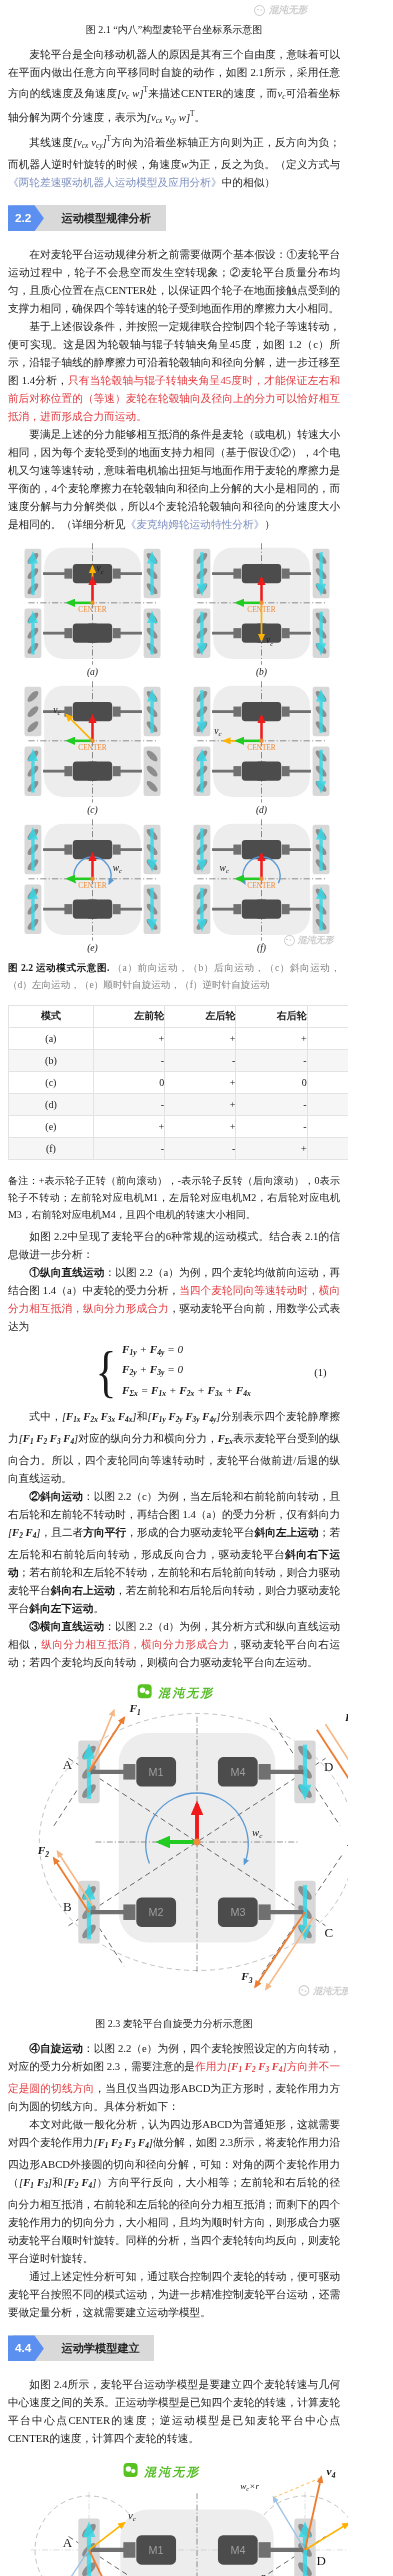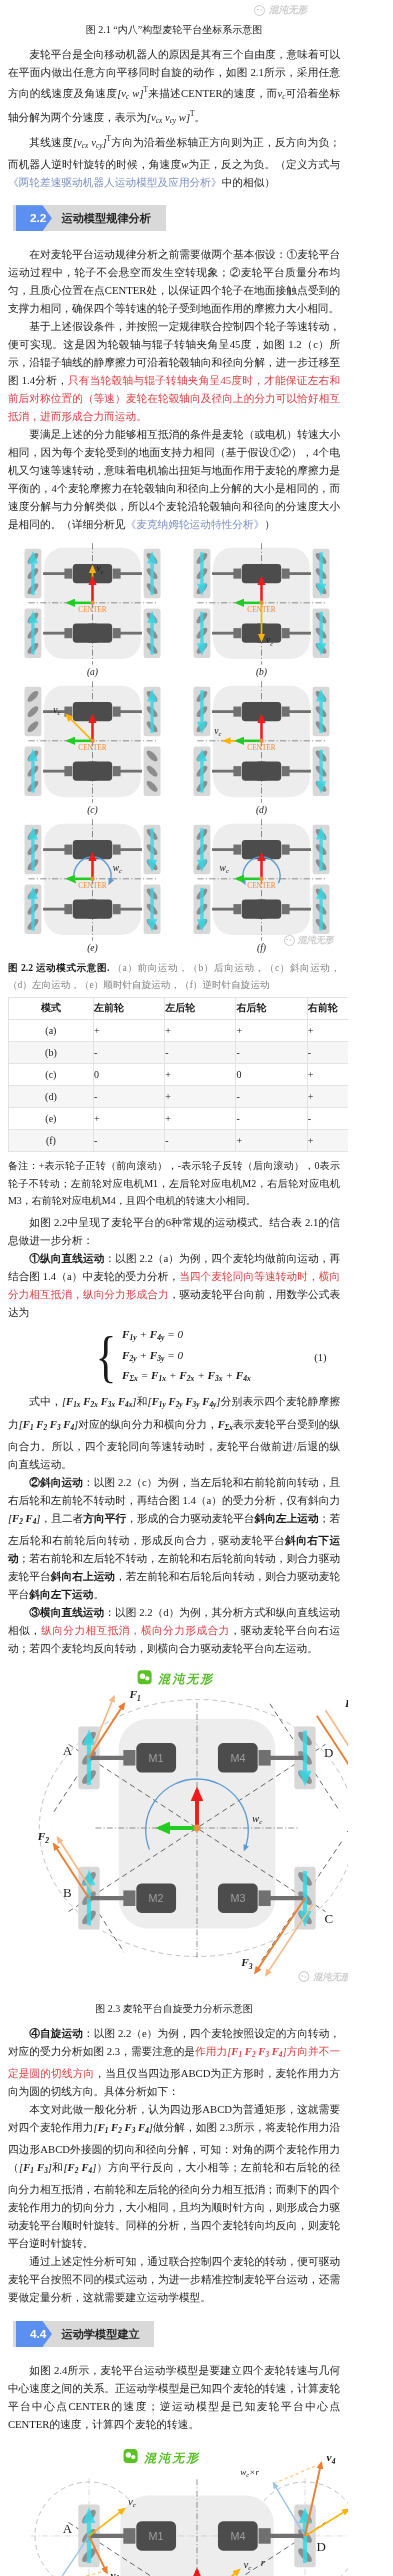--- a/index.html
+++ b/index.html
@@ -23,32 +23,32 @@
   .capline{font-size:9.6px;line-height:17px;text-align:justify;margin:5.6px 0 3.4px}
   .wm-top{display:flex;justify-content:flex-end;align-items:center;gap:3.4px;
           padding:2.2px 33px 1.1px 0;color:#cccccc;font-family:"Liberation Sans",sans-serif;
           font-size:9.6px;font-weight:700;font-style:italic}
   .wm-ring{width:9px;height:9px;border:1.1px solid #cccccc;border-radius:50%;position:relative}
   .wm-ring::after{content:"";position:absolute;left:1.7px;top:2.2px;width:1.7px;height:1.7px;border-radius:50%;background:#ccc;box-shadow:3.4px 0.6px 0 #ccc}
   .sec{position:relative;height:26px;margin:14.6px 0 13.5px}
   .sec-bar{position:absolute;left:5.6px;top:0;height:26px;background:#d9d9d9;
            display:flex;align-items:center;padding:0 14.6px 0 48px;
            font-family:"Liberation Sans",sans-serif;font-size:11.2px;font-weight:700;color:#262626}
-  .sec-badge{position:absolute;left:8px;top:0;height:26px;width:36px;background:#5b8ff0;
+  .sec-badge{position:absolute;left:0;top:0;height:26px;width:36px;background:#5b8ff0;
              color:#fff;font-family:"Liberation Sans",sans-serif;font-size:11.8px;font-weight:700;
-             display:flex;align-items:center;padding-left:14px;box-sizing:border-box;
+             display:flex;align-items:center;padding-left:7px;box-sizing:border-box;
              clip-path:polygon(0 0,74% 0,100% 50%,74% 100%,0 100%)}
   .fig22{position:relative;display:grid;grid-template-columns:1fr 1fr;justify-items:center;
          row-gap:2.2px;margin:7.9px 0 1.1px}
   svg.sub{width:169px;height:136px}
   .wm-mid{position:absolute;right:6.7px;bottom:5.6px;display:flex;align-items:center;gap:2.8px;
           color:#cccccc;font-family:"Liberation Sans",sans-serif;font-size:9px;font-weight:700;font-style:italic}
   .tbl-title{text-align:center;font-size:10px;margin:9px 0 4.5px}
-  .t21{width:371px;margin:4px auto;border-collapse:collapse;font-size:10px}
-  .t21 th,.t21 td{border:0.6px solid #e3e3e3;height:21px;text-align:left;font-weight:400;padding:0}
+  .t21{width:371px;margin:12px auto;border-collapse:collapse;font-size:10px}
+  .t21 th,.t21 td{border:0.6px solid #e3e3e3;height:21px;text-align:right;font-weight:400;padding:0}
   .t21 th{font-weight:700}
   .t21 th:first-child,.t21 td:first-child{width:84px;text-align:center}
   .t21 tbody tr:nth-child(even){background:#f6f6f6}
   .note{font-size:10px;line-height:17.4px;text-align:justify;margin:5.6px 0 3.4px}
   .eq{position:relative;display:flex;align-items:center;margin:5.6px 0 4.5px;padding-left:84px}
   .eq-brace{font-size:58px;line-height:.9;font-weight:400;margin-right:2.2px;transform:scaleX(.75)}
   .eq-lines div{font-size:11.2px;line-height:17.4px}
   .eq-num{position:absolute;right:13.5px;top:50%;transform:translateY(-50%);font-size:10.7px}
   .figwrap{position:relative;margin:3.4px 0 0;text-align:center}
   .dd{stroke:#3a3a3a;stroke-width:1;stroke-dasharray:11 4 2 4;fill:none}

